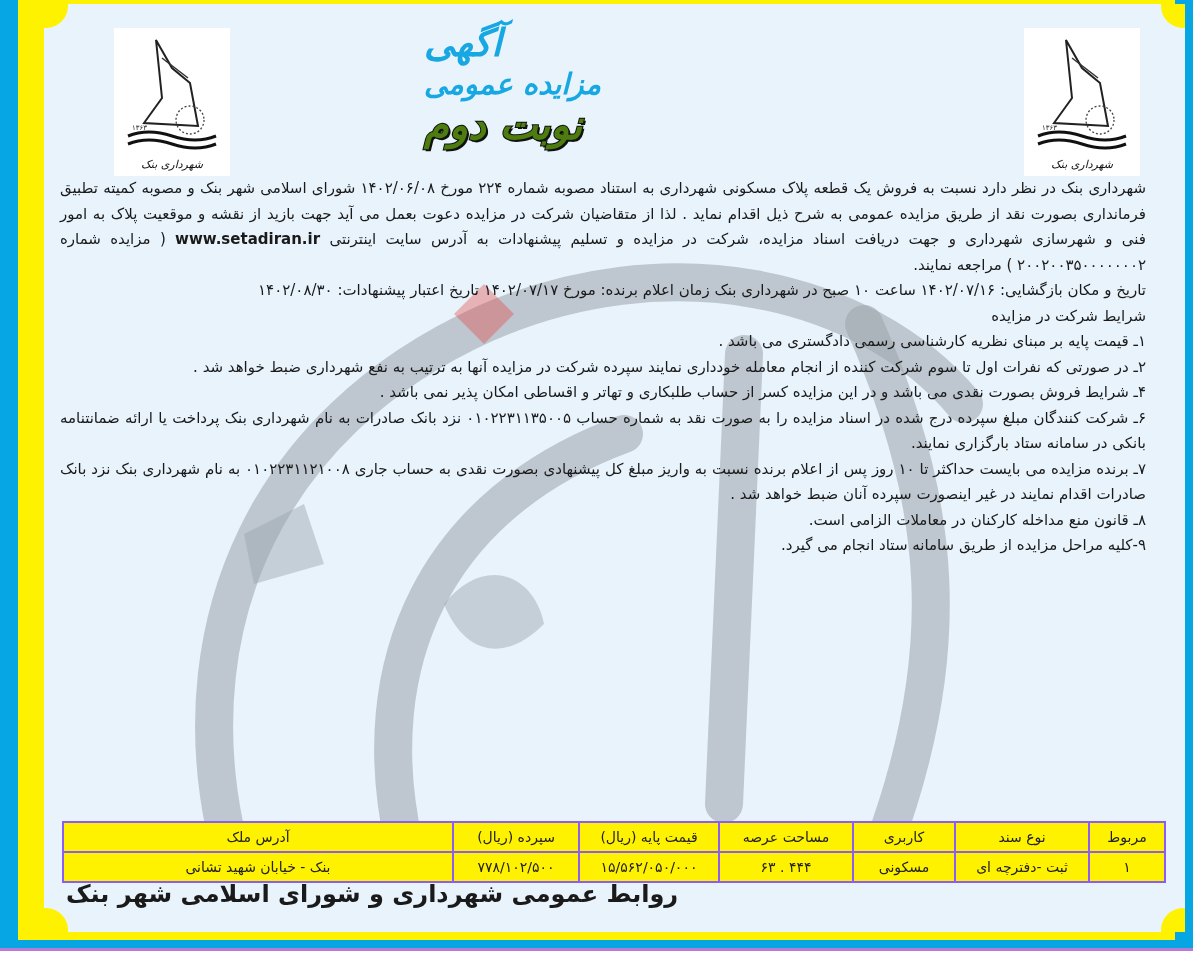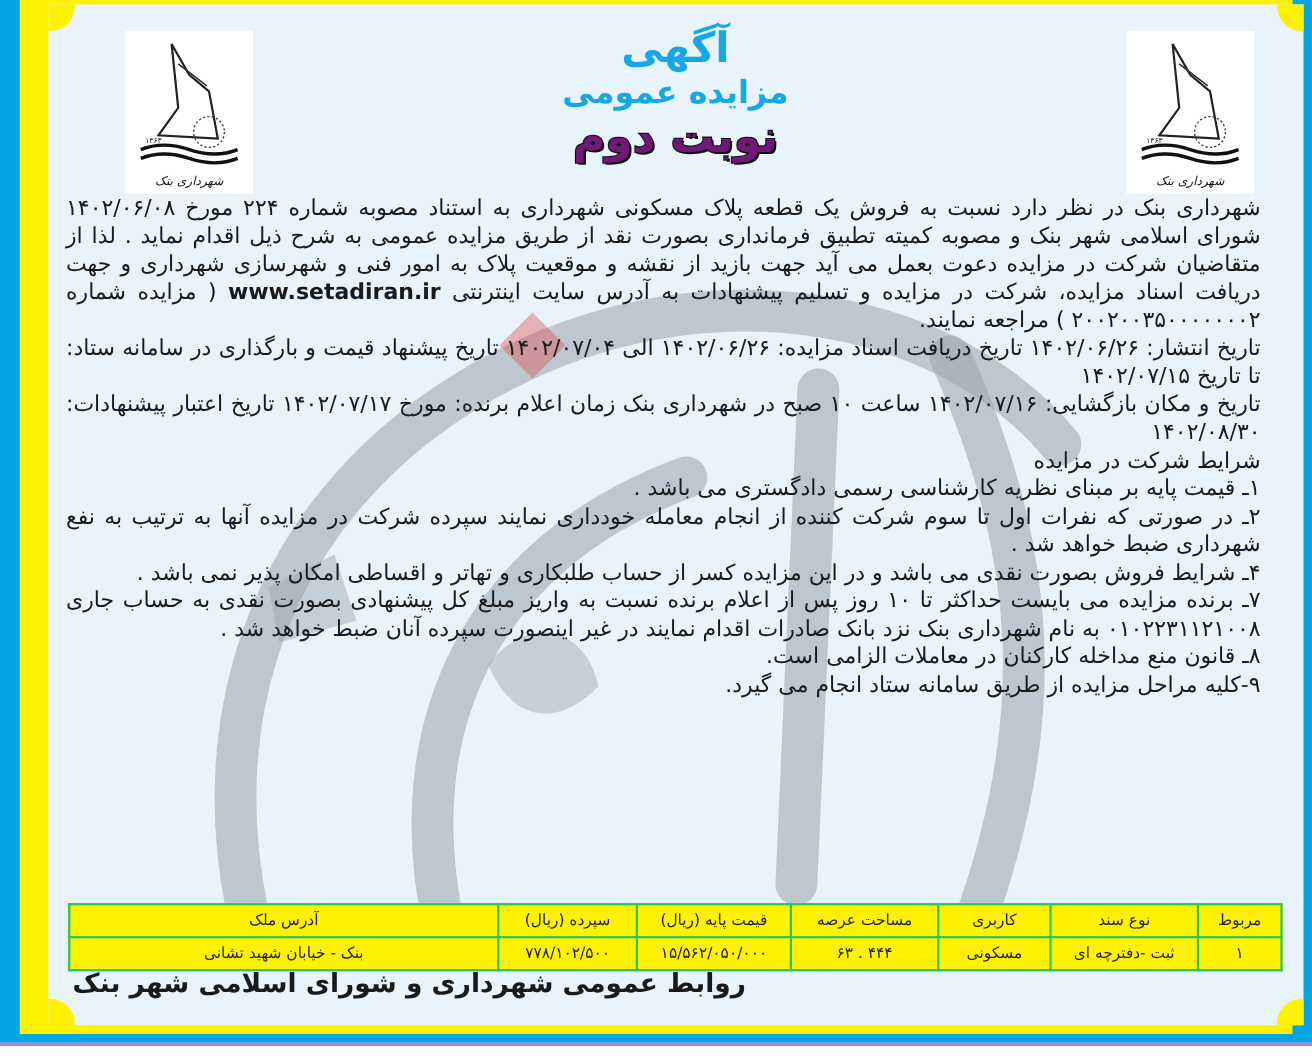--- a/index.html
+++ b/index.html
@@ -34,46 +34,46 @@
   .watermark { position: absolute; left: 60px; top: 200px; width: 900px; height: 700px; pointer-events: none; }
 
   .logo {
     position: absolute; top: 24px; width: 116px; height: 148px;
     background: #ffffff;
   }
   .logo.left { left: 70px; }
   .logo.right { left: 980px; }
   .logo svg { width: 100%; height: 100%; }
 
-  .title-block { position: absolute; left: 380px; top: 4px; width: 380px; text-align: center; }
+  .title-block { position: absolute; left: 380px; top: 4px; width: 380px; text-align: left; font-style: italic; }
   .t1, .t2 { color: #17a8e3; font-weight: bold; line-height: 1; }
   .t1 { font-size: 38px; margin-top: 16px; }
   .t2 { font-size: 29px; margin-top: 8px; }
   .t3 {
-    font-size: 40px; font-weight: bold; color: #701a75; margin-top: 6px; line-height: 1;
+    font-size: 40px; font-weight: bold; color: #4d7c0f; margin-top: 6px; line-height: 1;
     -webkit-text-stroke: 2px #111; paint-order: stroke fill;
     text-shadow: 2px 2px 0 #111;
   }
 
   .body-text {
     position: absolute; left: 16px; top: 172px; width: 1106px;
     direction: rtl; text-align: justify;
-    font-size: 20px; line-height: 25.5px; color: #1a1a1a;
+    font-size: 15px; line-height: 25.5px; color: #1a1a1a;
   }
   .body-text p { margin: 0; }
   .body-text .ind { padding-right: 20px; }
   .site { font-weight: bold; font-family: "DejaVu Sans", sans-serif; }
 
   table.grid {
     position: absolute; left: 18px; top: 817px; width: 1104px;
     border-collapse: collapse; direction: rtl; background: #fff200;
     font-size: 14px; color: #222;
   }
   table.grid td, table.grid th {
-    border: 2px solid #22c55e; text-align: center; height: 28px; font-weight: normal; padding: 0 6px;
+    border: 2px solid #8b5cf6; text-align: center; height: 28px; font-weight: normal; padding: 0 6px;
   }
   .footer-title {
     position: absolute; left: 22px; top: 876px; direction: rtl;
     font-size: 24px; font-weight: bold; color: #1a1a1a; white-space: nowrap;
   }
 </style>
 </head>
 <body>
 
 <div class="frame-blue"></div>
@@ -127,26 +127,26 @@
       <div class="t2">مزایده عمومی</div>
       <div class="t3">نوبت دوم</div>
     </div>
 
     <div class="body-text">
       <p class="ind">
         <span>شهرداری بنک در نظر دارد نسبت به فروش یک قطعه پلاک مسکونی شهرداری به استناد مصوبه شماره ۲۲۴ مورخ ۱۴۰۲/۰۶/۰۸ شورای اسلامی شهر بنک و مصوبه کمیته تطبیق فرمانداری بصورت نقد از طریق مزایده عمومی به شرح ذیل اقدام نماید . لذا از متقاضیان شرکت در مزایده دعوت بعمل می آید جهت بازید از نقشه و موقعیت پلاک به امور فنی و شهرسازی شهرداری و جهت دریافت اسناد مزایده، شرکت در مزایده و تسلیم پیشنهادات به آدرس سایت اینترنتی</span>
         <span class="site">www.setadiran.ir</span>
         <span>( مزایده شماره ۲۰۰۲۰۰۳۵۰۰۰۰۰۰۰۲ ) مراجعه نمایند.</span>
       </p>
-      <p class="ind">تاریخ انتشار: ۱۴۰۲/۰۶/۲۶     تاریخ دریافت اسناد مزایده: ۱۴۰۲/۰۶/۲۶ الی ۱۴۰۲/۰۷/۰۴ تاریخ پیشنهاد قیمت و بارگذاری در سامانه ستاد: تا تاریخ ۱۴۰۲/۰۷/۱۵</p>
       <p class="ind">تاریخ و مکان بازگشایی: ۱۴۰۲/۰۷/۱۶ ساعت ۱۰ صبح در شهرداری بنک  زمان اعلام برنده: مورخ ۱۴۰۲/۰۷/۱۷ تاریخ اعتبار پیشنهادات: ۱۴۰۲/۰۸/۳۰</p>
       <p class="ind">شرایط شرکت در مزایده</p>
       <p class="ind">۱ـ قیمت پایه بر مبنای نظریه کارشناسی رسمی دادگستری می باشد .</p>
       <p class="ind">۲ـ در صورتی که نفرات اول تا سوم شرکت کننده از انجام معامله خودداری نمایند سپرده شرکت در مزایده آنها به ترتیب به نفع شهرداری ضبط خواهد شد .</p>
       <p class="ind">۴ـ شرایط فروش بصورت نقدی می باشد و در این مزایده کسر از حساب طلبکاری و تهاتر و اقساطی امکان پذیر نمی باشد .</p>
+      <p class="ind">۶ـ شرکت کنندگان مبلغ سپرده درج شده در اسناد مزایده را به صورت نقد به شماره حساب ۰۱۰۲۲۳۱۱۳۵۰۰۵ نزد بانک صادرات به نام شهرداری بنک پرداخت یا ارائه ضمانتنامه بانکی در سامانه ستاد بارگزاری نمایند.</p>
       <p class="ind">۷ـ برنده مزایده می بایست حداکثر تا ۱۰ روز پس از اعلام برنده نسبت به واریز مبلغ کل پیشنهادی بصورت نقدی به حساب جاری ۰۱۰۲۲۳۱۱۲۱۰۰۸ به نام شهرداری بنک نزد بانک صادرات اقدام نمایند در غیر اینصورت سپرده آنان ضبط خواهد شد .</p>
       <p class="ind">۸ـ قانون منع مداخله کارکنان در معاملات الزامی است.</p>
       <p class="ind">۹-کلیه مراحل مزایده از طریق سامانه ستاد انجام می گیرد.</p>
     </div>
 
     <table class="grid">
       <tbody>
           <tr>
         <th style="width:62px">مربوط</th>
         <th style="width:120px">نوع سند</th>

